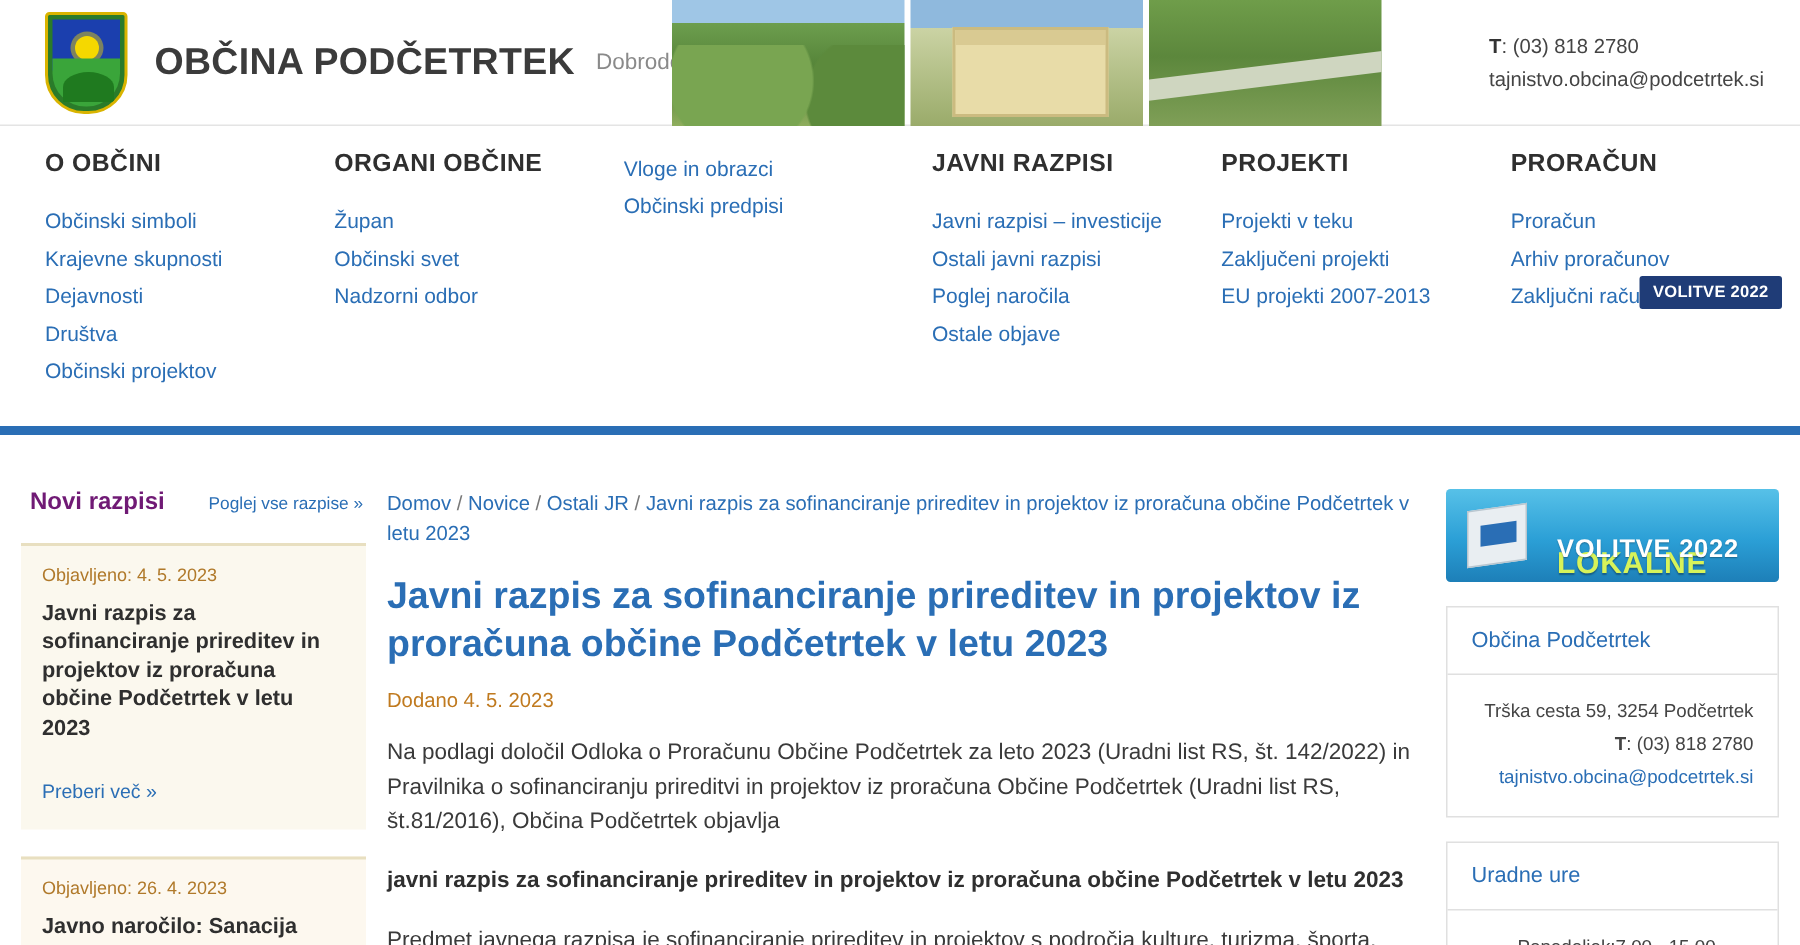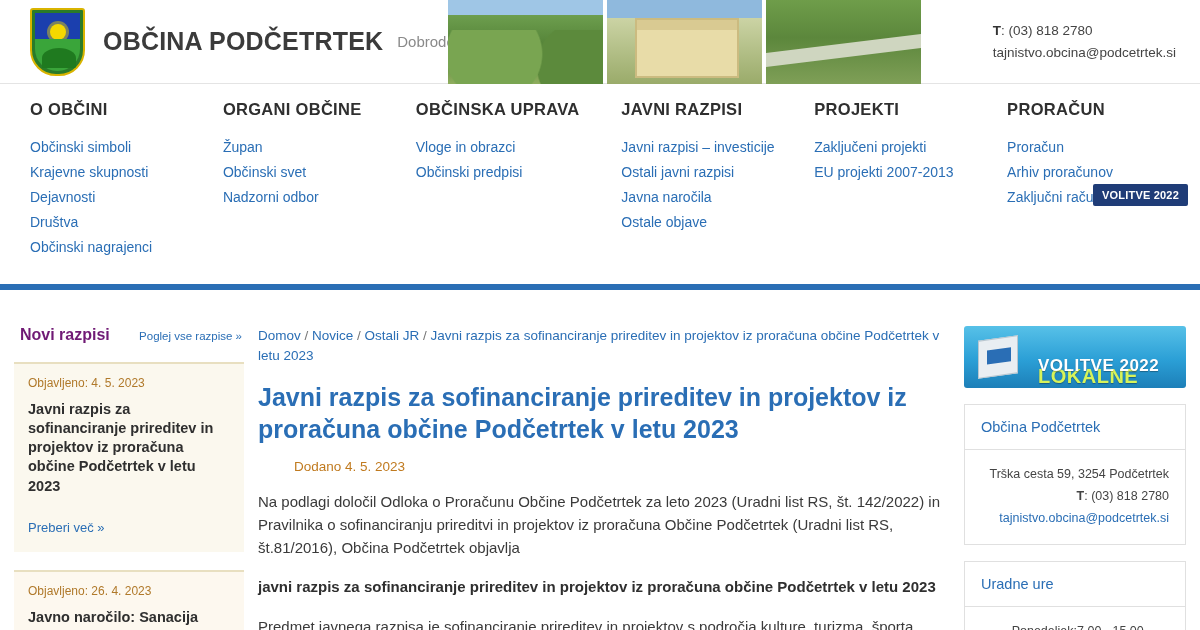--- a/index.html
+++ b/index.html
@@ -182,21 +182,21 @@
   .breadcrumb {
     font-size: 13.5px; color: #2a6eb5; line-height: 1.5;
   }
   .breadcrumb .sep { color: #777; }
   .breadcrumb .cur { color: #2a6eb5; }
   h1.article-title {
     margin: 14px 0 0 0;
     font-size: 25px; line-height: 1.28;
     font-weight: bold; color: #2a6eb5;
   }
-  .added { margin-top: 14px; font-size: 13.5px; color: #c07a1f; margin-left: 36px; }
+  .added { margin-top: 14px; font-size: 13.5px; color: #c07a1f; }
   .para { margin-top: 16px; font-size: 15px; line-height: 1.55; color: #3a3a3a; }
   .para.bold { font-weight: bold; color: #2f2f2f; }
 
   
   .right { width: 222px; flex: none; padding-top: 14px; }
   .banner {
     height: 62px; border-radius: 3px; overflow: hidden; position: relative;
     background: linear-gradient(180deg,#57c1e8 0%, #2b9fd6 55%, #1d7fb8 100%);
   }
   .banner .cube {
@@ -257,46 +257,46 @@
 </div>
 
 <div class="nav">
   <div class="nav-inner">
     <div class="nav-col">
       <div class="nav-head">O OBČINI</div>
       <a class="nav-link" href="#">Občinski simboli</a>
       <a class="nav-link" href="#">Krajevne skupnosti</a>
       <a class="nav-link" href="#">Dejavnosti</a>
       <a class="nav-link" href="#">Društva</a>
-      <a class="nav-link" href="#">Občinski nagrajenci</a>
+      <a class="nav-link" href="#">Občinski projektov</a>
     </div>
 
     <div class="nav-col">
       <div class="nav-head">ORGANI OBČINE</div>
       <a class="nav-link" href="#">Župan</a>
       <a class="nav-link" href="#">Občinski svet</a>
       <a class="nav-link" href="#">Nadzorni odbor</a>
     </div>
 
     <div class="nav-col wide">
-      <div class="nav-head">OBČINSKA UPRAVA</div>
       <a class="nav-link" href="#">Vloge in obrazci</a>
       <a class="nav-link" href="#">Občinski predpisi</a>
     </div>
 
     <div class="nav-col">
       <div class="nav-head">JAVNI RAZPISI</div>
       <a class="nav-link" href="#">Javni razpisi – investicije</a>
       <a class="nav-link" href="#">Ostali javni razpisi</a>
-      <a class="nav-link" href="#">Javna naročila</a>
+      <a class="nav-link" href="#">Poglej naročila</a>
       <a class="nav-link" href="#">Ostale objave</a>
     </div>
 
     <div class="nav-col">
       <div class="nav-head">PROJEKTI</div>
+      <a class="nav-link" href="#">Projekti v teku</a>
       <a class="nav-link" href="#">Zaključeni projekti</a>
       <a class="nav-link" href="#">EU projekti 2007-2013</a>
     </div>
 
     <div class="nav-col">
       <div class="nav-head">PRORAČUN</div>
       <a class="nav-link" href="#">Proračun</a>
       <a class="nav-link" href="#">Arhiv proračunov</a>
       <a class="nav-link" href="#">Zaključni računi</a>
     </div>

